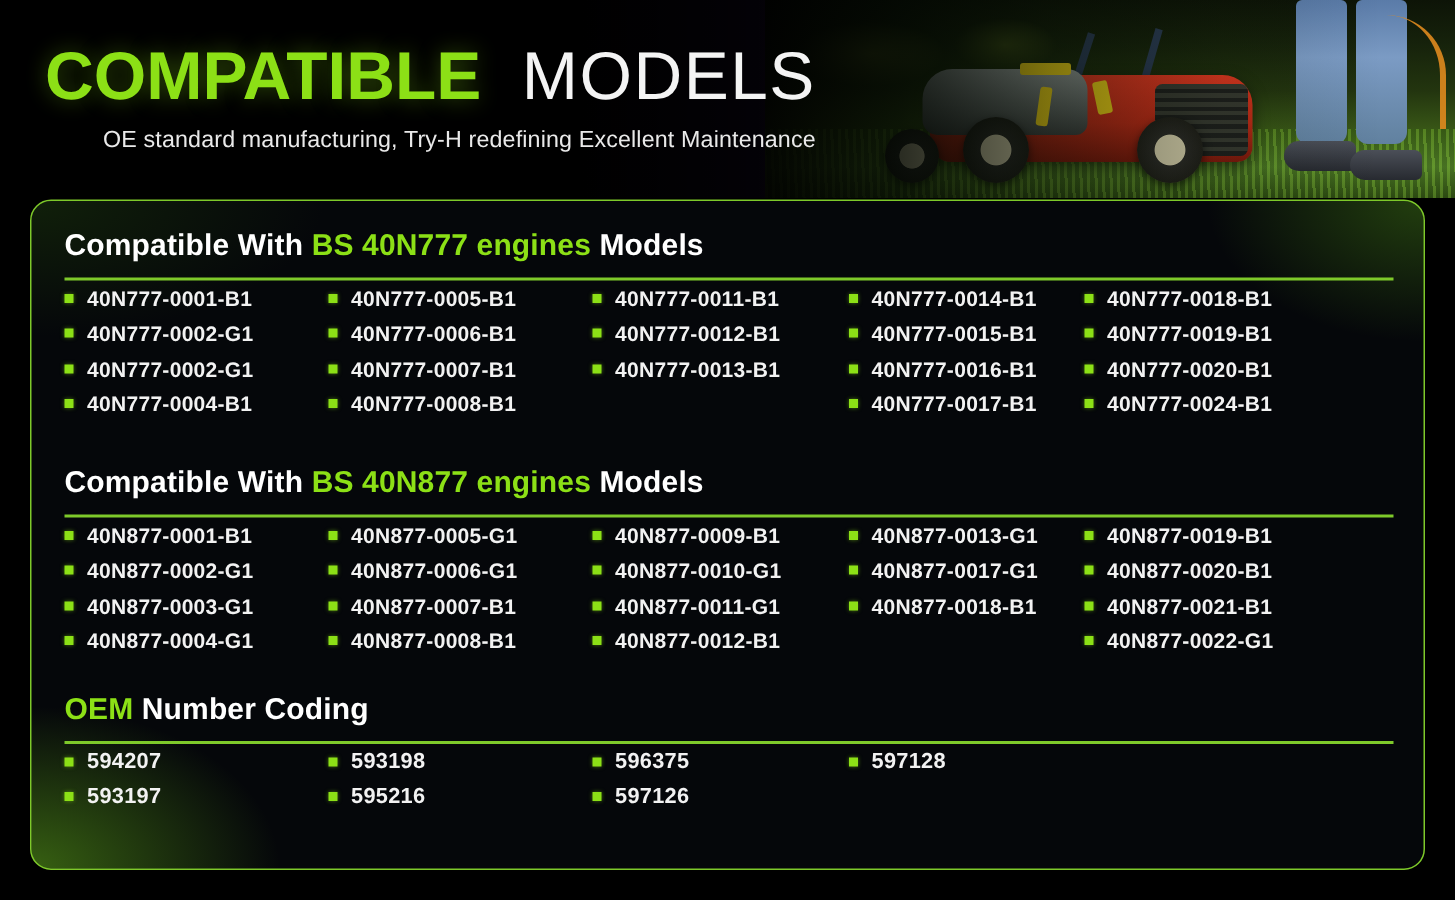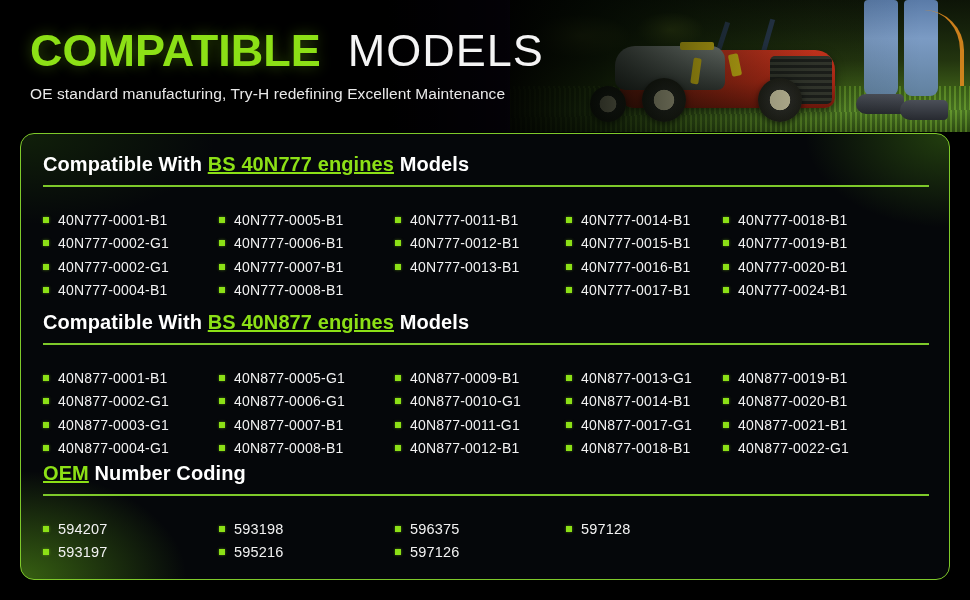--- a/index.html
+++ b/index.html
@@ -104,43 +104,43 @@
       rgba(4,10,3,.45) 72%, rgba(6,12,4,.12) 84%, rgba(0,0,0,0) 95%);
   }
 
   #hero-text { position:absolute; left:30px; top:28px; z-index:4; }
   #hero-title { font-size:45px; font-weight:bold; letter-spacing:.5px; line-height:1; white-space:nowrap; }
   #hero-title .accent {
     color:#8ce016; font-weight:bold; letter-spacing:0px;
     text-shadow:0 0 14px rgba(140,224,22,.35);
   }
   #hero-title .plain { color:#f4f4f4; font-weight:normal; letter-spacing:1px; }
-  #hero-sub { margin-top:12px; font-size:15.5px; color:#e9e9e9; letter-spacing:.1px; white-space:nowrap; }
+  #hero-sub { margin-top:12px; font-size:15.5px; color:#e9e9e9; letter-spacing:.1px; white-space:nowrap;text-align:right; }
 
   
   #card {
     position:absolute; left:20px; top:133px; width:930px; height:447px;
     border:1.5px solid #7ec92a; border-radius:14px;
     background:
       radial-gradient(ellipse 230px 150px at 0% 100%, rgba(96,170,24,.55), rgba(0,0,0,0) 72%),
       radial-gradient(ellipse 200px 130px at 100% 0%, rgba(70,130,20,.45), rgba(0,0,0,0) 72%),
       radial-gradient(ellipse 260px 120px at 0% 0%, rgba(24,48,10,.60), rgba(0,0,0,0) 75%),
       #05070a;
     overflow:hidden;
   }
 
   .section { padding:0 22px; }
   .sec-head {
     font-size:20px; font-weight:bold; color:#ffffff;
     white-space:nowrap; letter-spacing:.1px;
   }
-  .sec-head .hl { color:#8ce016;text-decoration:underline; }
+  .sec-head .hl { color:#8ce016; }
   .rule { height:2px; background:#7ec92a; margin-top:9px; }
 
-  .grid { display:grid; margin-top:21px; }
+  .grid { display:grid; margin-top:0;font-weight:bold; }
   .grid.cols5 { grid-template-columns:176px 176px 171px 157px 175px; }
   .cell { display:flex; align-items:center; height:23.5px; white-space:nowrap; }
   .bullet {
     width:6px; height:6px; background:#8ce016; flex:0 0 auto; margin-right:9px;
     box-shadow:0 0 3px rgba(140,224,22,.5);
   }
   .pn { font-size:14px; color:#f2f2f2; letter-spacing:.2px; }
   .pn.big { font-size:14.5px; }
 
   #sec1 { position:absolute; left:0; top:19px; width:930px; }
@@ -347,24 +347,20 @@
             <span class="pn">40N877-0012-B1</span>
           </div>
       </div>
       <div>
         <div class="cell">
             <span class="bullet"></span>
             <span class="pn">40N877-0013-G1</span>
           </div>
         <div class="cell">
             <span class="bullet"></span>
-            <span class="pn">40N877-0014-B1</span>
-          </div>
-        <div class="cell">
-            <span class="bullet"></span>
             <span class="pn">40N877-0017-G1</span>
           </div>
         <div class="cell">
             <span class="bullet"></span>
             <span class="pn">40N877-0018-B1</span>
           </div>
       </div>
       <div>
         <div class="cell">
             <span class="bullet"></span>

